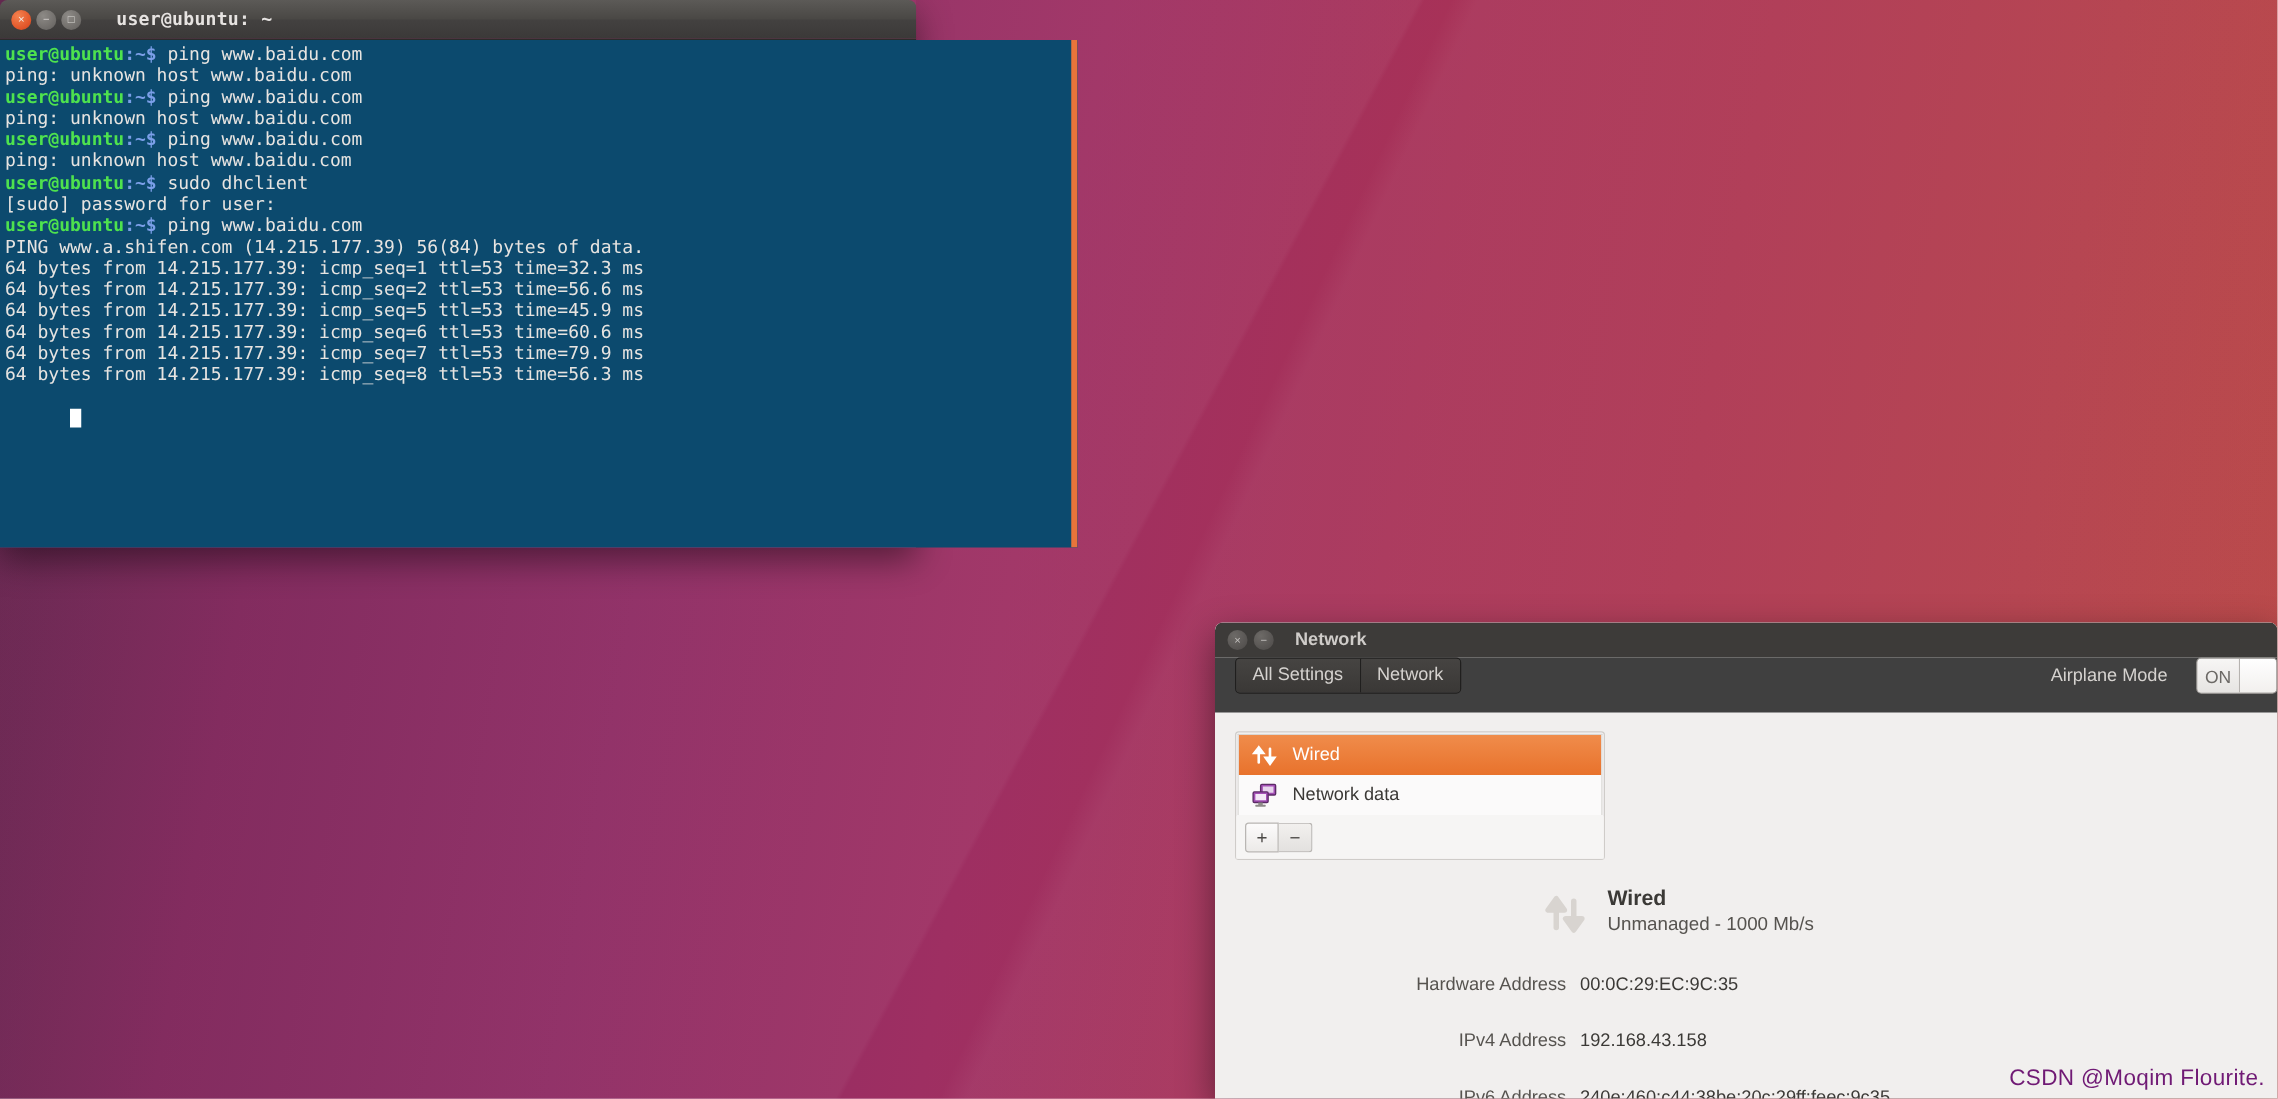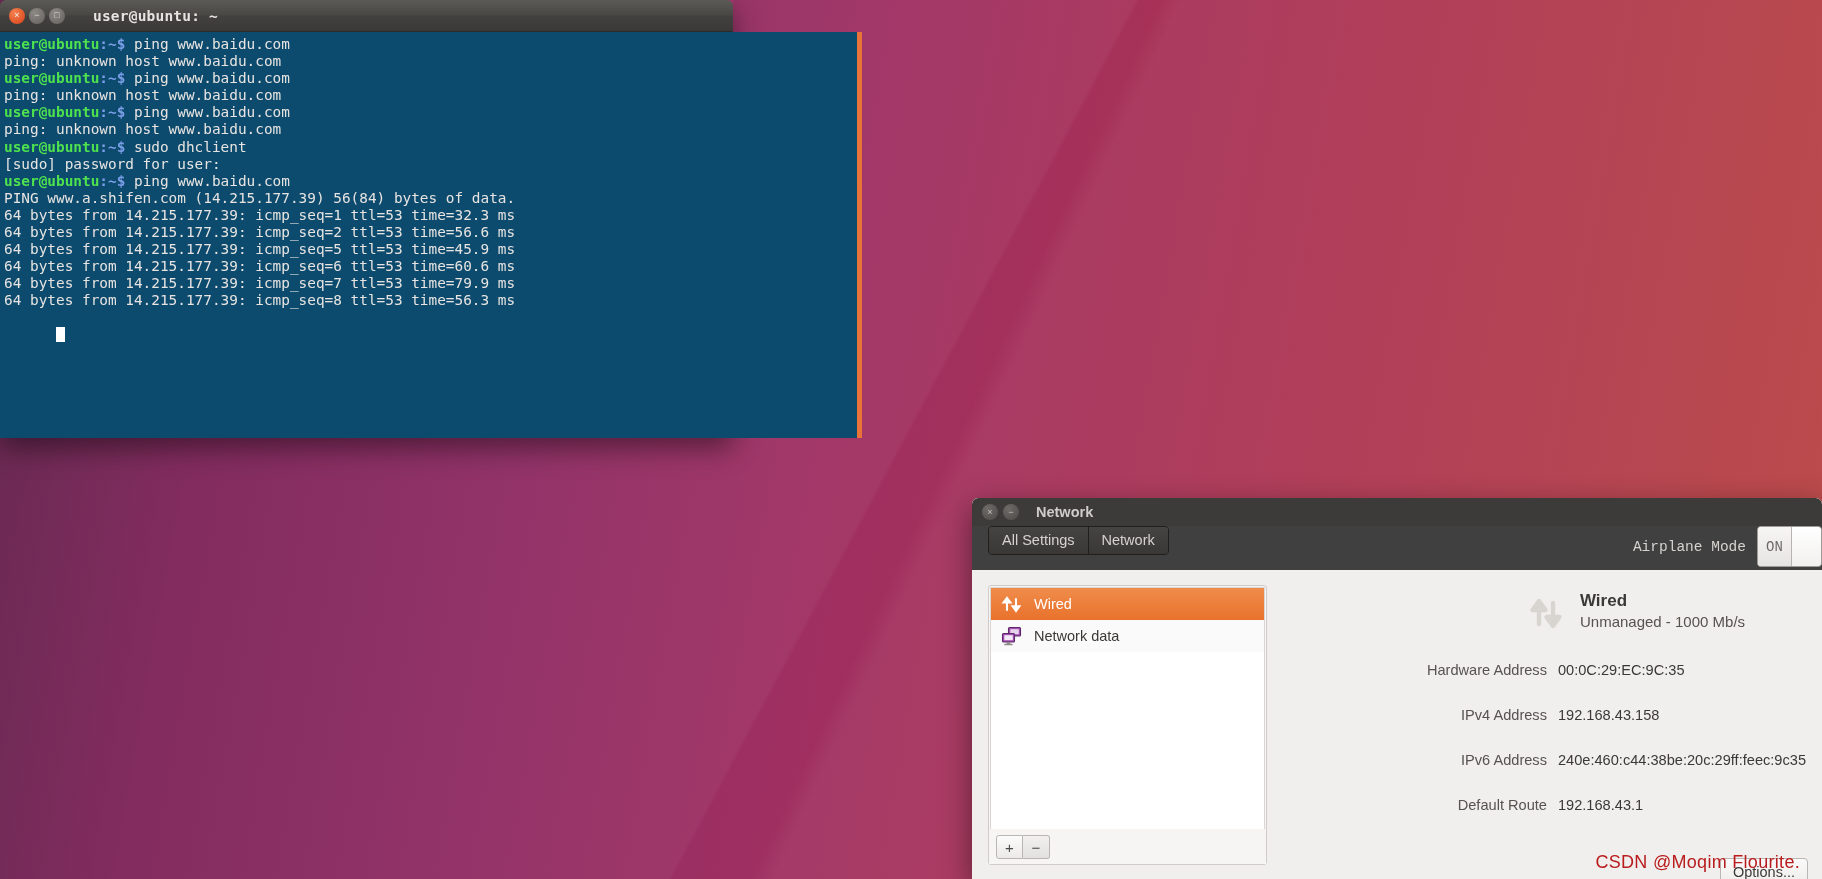--- a/index.html
+++ b/index.html
@@ -76,36 +76,36 @@
     height:44px; background:#404040; display:flex; align-items:flex-start;
     padding:0 0 0 16px; justify-content:space-between;
   }
   .tabgroup { display:flex; border:1px solid #201f1e; border-radius:4px; overflow:hidden; }
   .tabbtn {
     padding:5px 13px 6px; font-size:14.5px; color:#d5d2cf;
     background:linear-gradient(180deg,#464442,#3a3836);
     border-right:1px solid #201f1e;
   }
   .tabbtn:last-child { border-right:none; }
-  .airplane-wrap { display:flex; align-items:center; gap:11px;font-family:Liberation Mono, monospace; }
+  .airplane-wrap { display:flex; align-items:center; gap:23px; }
   #airplane-label { color:#d5d2cf; font-size:14.5px; }
   #airplane-toggle {
-    display:flex; width:65px; height:41px; border-radius:4px; overflow:hidden;
+    display:flex; width:65px; height:29px; border-radius:4px; overflow:hidden;
     border:1px solid #9e9b98; background:#f3f1ef;
   }
   #airplane-state {
     flex:1; display:flex; align-items:center; justify-content:center;
     font-size:14px; color:#6c6966;
     background:linear-gradient(180deg,#f7f6f5,#e6e4e2);
   }
   #airplane-knob {
     width:30px; background:linear-gradient(180deg,#ffffff,#f2f0ee);
     border-left:1px solid #b6b3b0; border-radius:0 3px 3px 0;
   }
-  #network-content { display:flex; padding:15px 16px 30px 16px; height:309px; gap:15px; }
+  #network-content { display:flex; padding:15px 16px 30px 16px; height:309px; gap:15px;flex-direction:column; }
   #device-panel {
     width:296px; height:280px; background:#f6f5f4;
     border:1px solid #cfccc9; border-radius:3px;
     display:flex; flex-direction:column;
   }
   #device-list { flex:1; background:#ffffff; margin:1px; border:1px solid #d9d6d3; border-bottom:none; overflow:hidden; }
   .device-item {
     display:flex; align-items:center; gap:11px;
     padding:6px 10px; font-size:14.5px; color:#3b3936;
   }
@@ -136,22 +136,22 @@
   .detail-row { display:flex; margin-top:29px; font-size:14.6px; }
   .detail-label { width:258px; text-align:right; color:#56534f; padding-right:11px; }
   .detail-value { color:#3b3936; }
   #options-button {
     position:absolute; right:-2px; bottom:-38px;
     padding:5px 12px 6px; font-size:14.5px; color:#3b3936;
     background:linear-gradient(180deg,#fbfafa,#ececea);
     border:1px solid #b9b6b3; border-radius:4px;
   }
   #watermark {
-    position:absolute; right:22px; bottom:6px;
-    font-size:18px; color:#b91c1c; letter-spacing:0.3px;
+    position:absolute; right:10px; bottom:6px;
+    font-size:18px; color:#701a75; letter-spacing:0.3px;
     white-space:nowrap; pointer-events:none;
   }
 </style>
 </head>
 <body>
 
 <div class="sheen"></div>
 
 <div id="terminal-window">
   <div id="terminal-titlebar">

